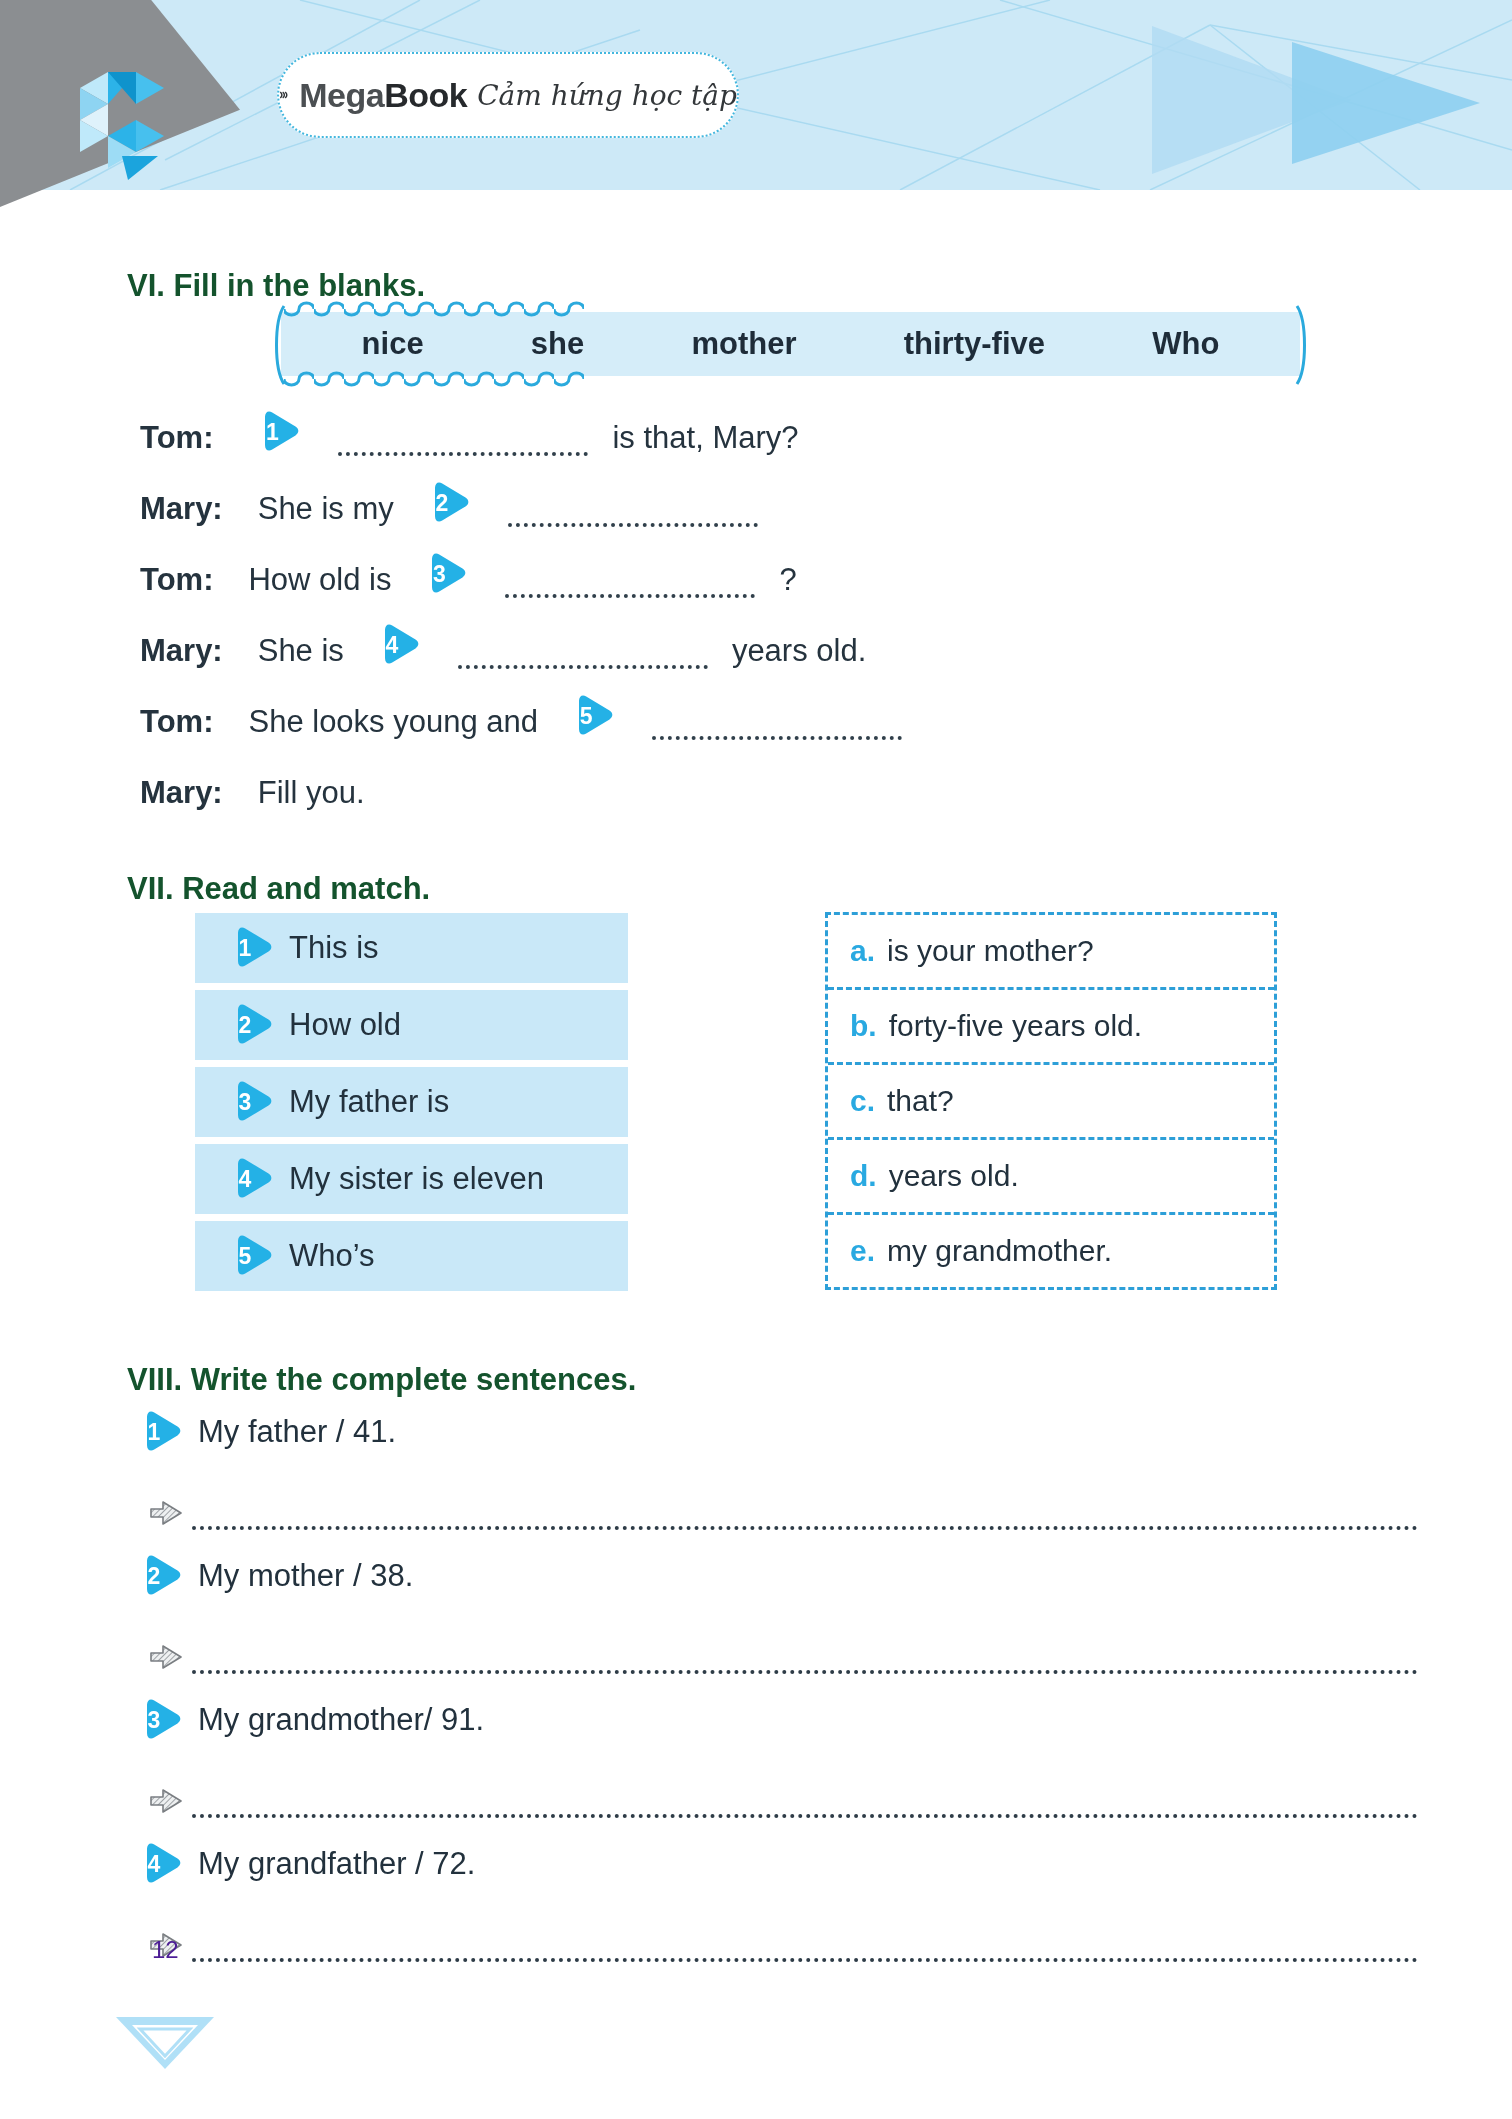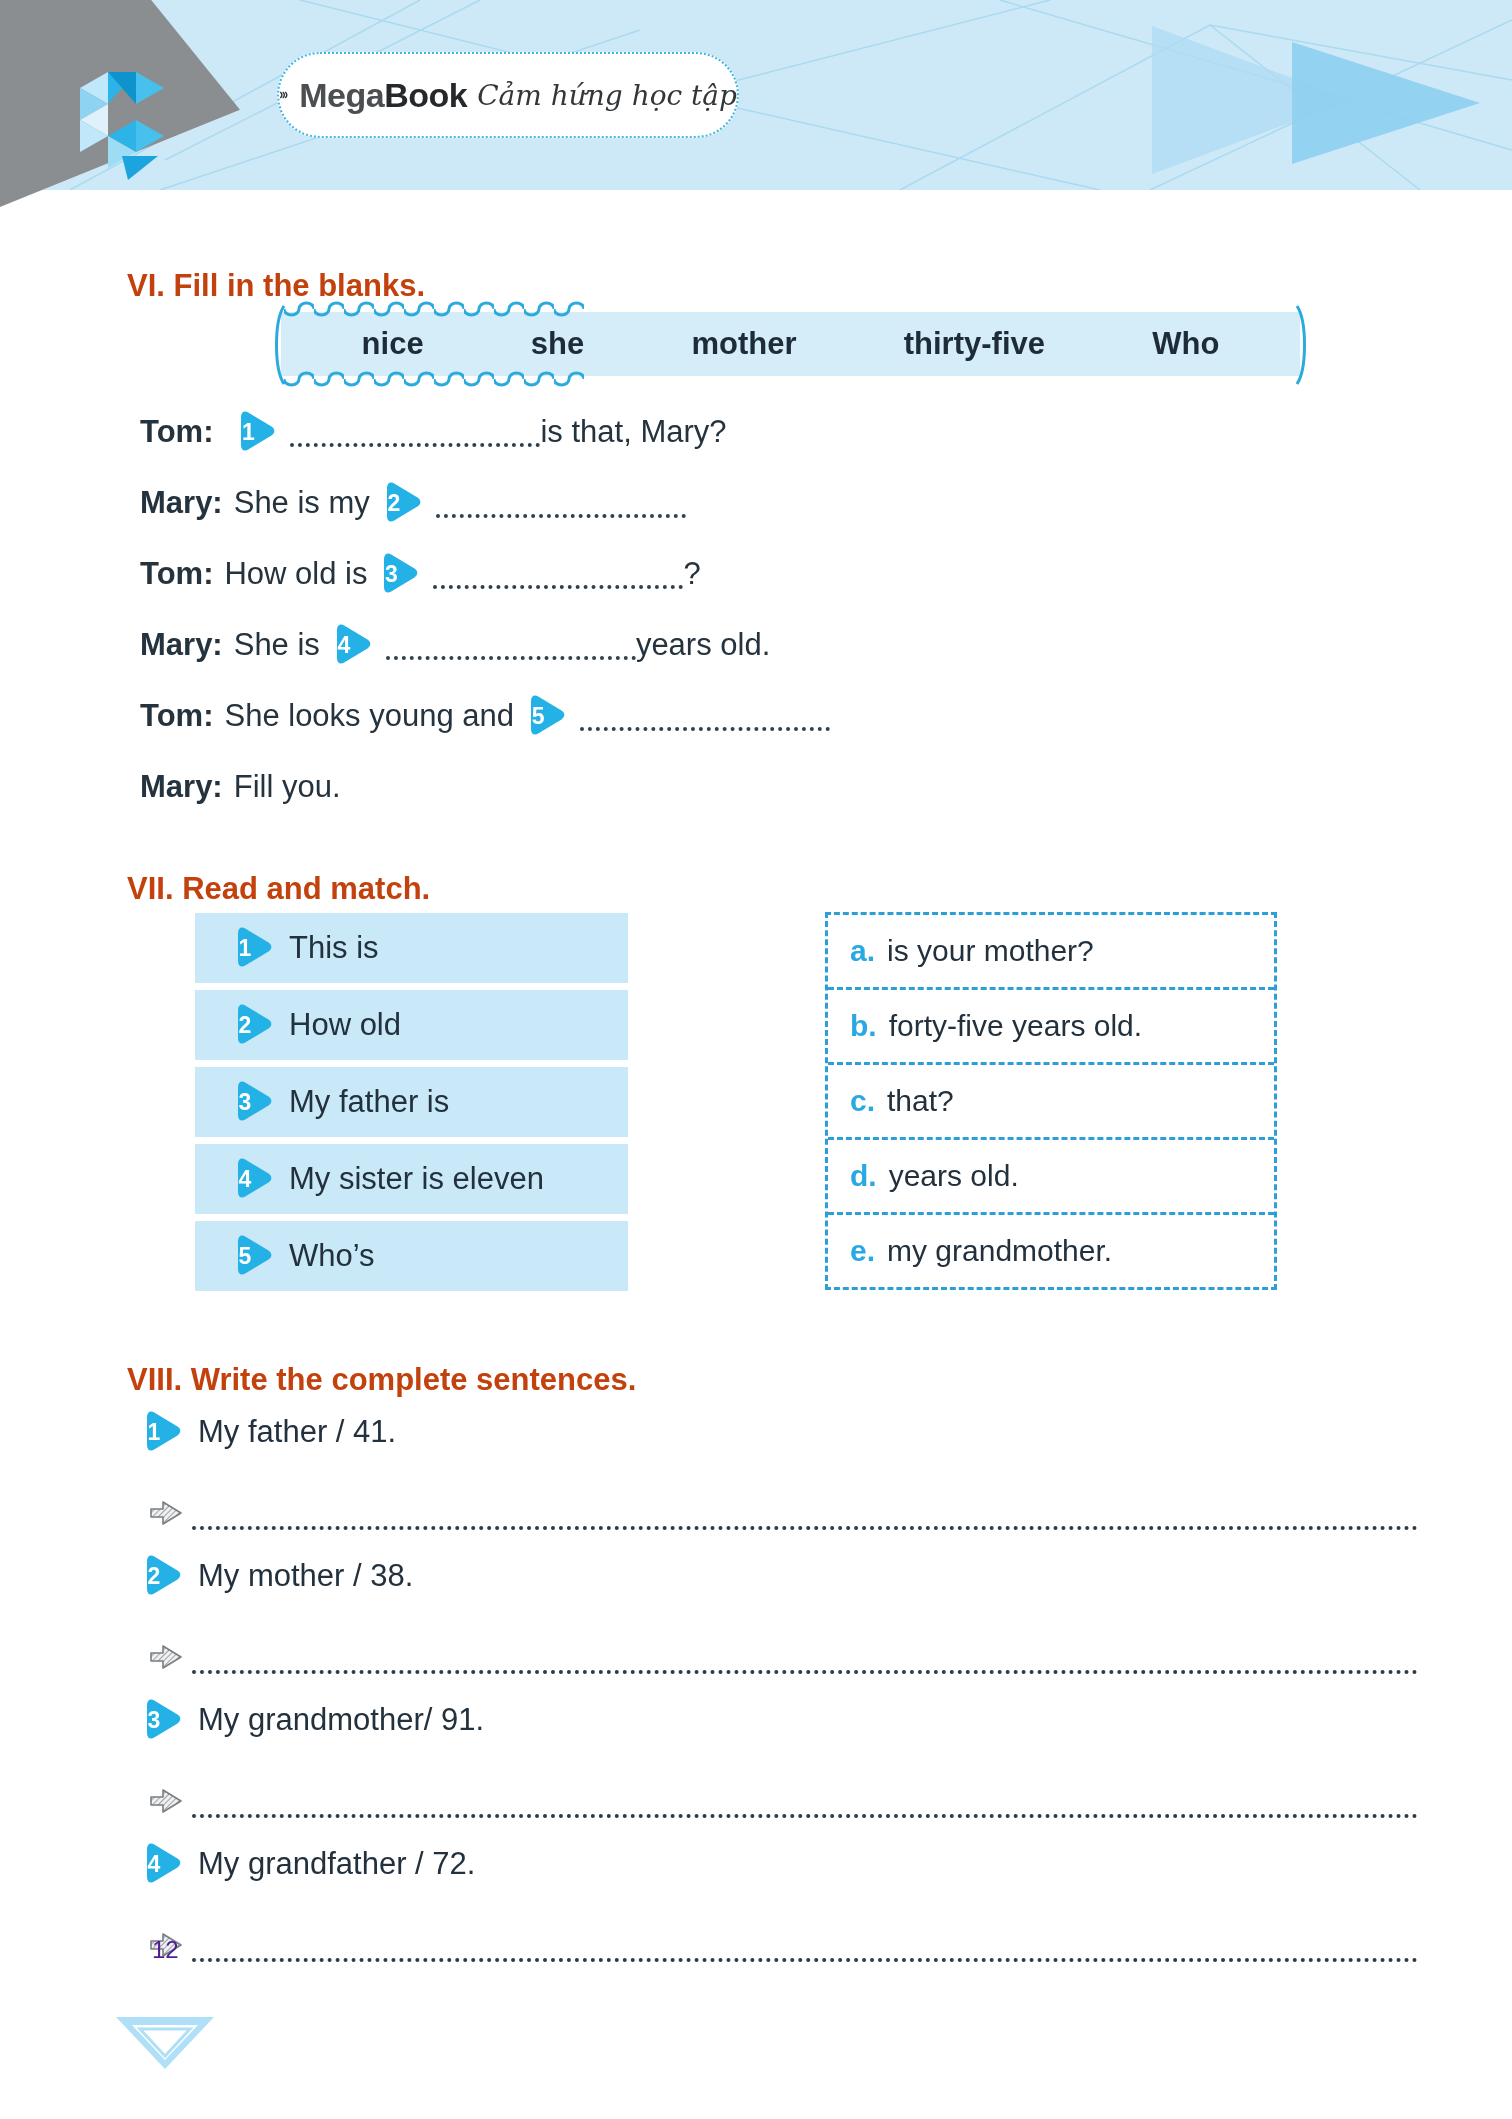--- a/index.html
+++ b/index.html
@@ -23,35 +23,35 @@
     position:absolute; left:277px; top:52px; width:458px; height:82px; background:#ffffff;
     border:2px dotted #43b7de; border-radius:44px;
     display:flex; align-items:center; justify-content:center; gap:10px;
   }
   .brand-name { font-size:34px; letter-spacing:-0.5px; color:#26292c; white-space:nowrap; }
   .brand-mega { font-weight:600; color:#4b4f52; }
   .brand-book { font-weight:800; color:#26292c; }
   .tagline { font-family:"DejaVu Serif","Liberation Serif",serif; font-style:italic; font-size:28px; color:#33373a; white-space:nowrap; }
 
   
-  .sec-title { position:absolute; left:127px; color:#c2410c; font-size:31px; font-weight:bold; }
+  .sec-title { position:absolute; left:127px; color:#14532d; font-size:31px; font-weight:bold; }
 
   
   .word-box { position:absolute; left:278px; top:303px; width:1025px; height:82px; }
   .wb-fill { position:absolute; left:3px; right:3px; top:9px; bottom:9px; background:#d5edf9; }
   .wb-wave { position:absolute; left:6px; right:6px; height:16px; }
   .wb-wave.top { top:-2px; } .wb-wave.bot { bottom:-2px; }
   .wb-edge { position:absolute; top:0; }
   .words { position:absolute; left:30px; right:30px; top:9px; bottom:9px;
     display:flex; align-items:center; justify-content:space-around;
     font-weight:bold; font-size:31px; color:#1e2c39; }
 
   
   .dialogue { position:absolute; left:140px; top:408px; width:1280px; }
-  .dline { display:flex; align-items:center; height:48px; margin-bottom:23px; font-size:31px; color:#25333e; }
+  .dline { display:flex; align-items:flex-end; height:48px; margin-bottom:23px; font-size:31px; color:#25333e;gap:24px; }
   .speaker { font-weight:bold; margin-right:11px; }
   .marker { position:relative; width:44px; height:48px; flex:none; margin:0 12px 0 10px; }
   .marker .num { position:absolute; left:2px; top:50%; width:24px; transform:translateY(-50%);
     text-align:center; color:#ffffff; font-weight:bold; font-size:23px; }
   .blank { display:inline-block; width:250px; height:26px; border-bottom:4px dotted #31404b; flex:none; }
 
   
   .match-left { position:absolute; left:195px; top:913px; width:433px; }
   .mrow { height:70px; margin-bottom:7px; background:#c9e8f8; display:flex; align-items:center;
     padding-left:36px; font-size:31px; color:#22313d; box-sizing:border-box; }

